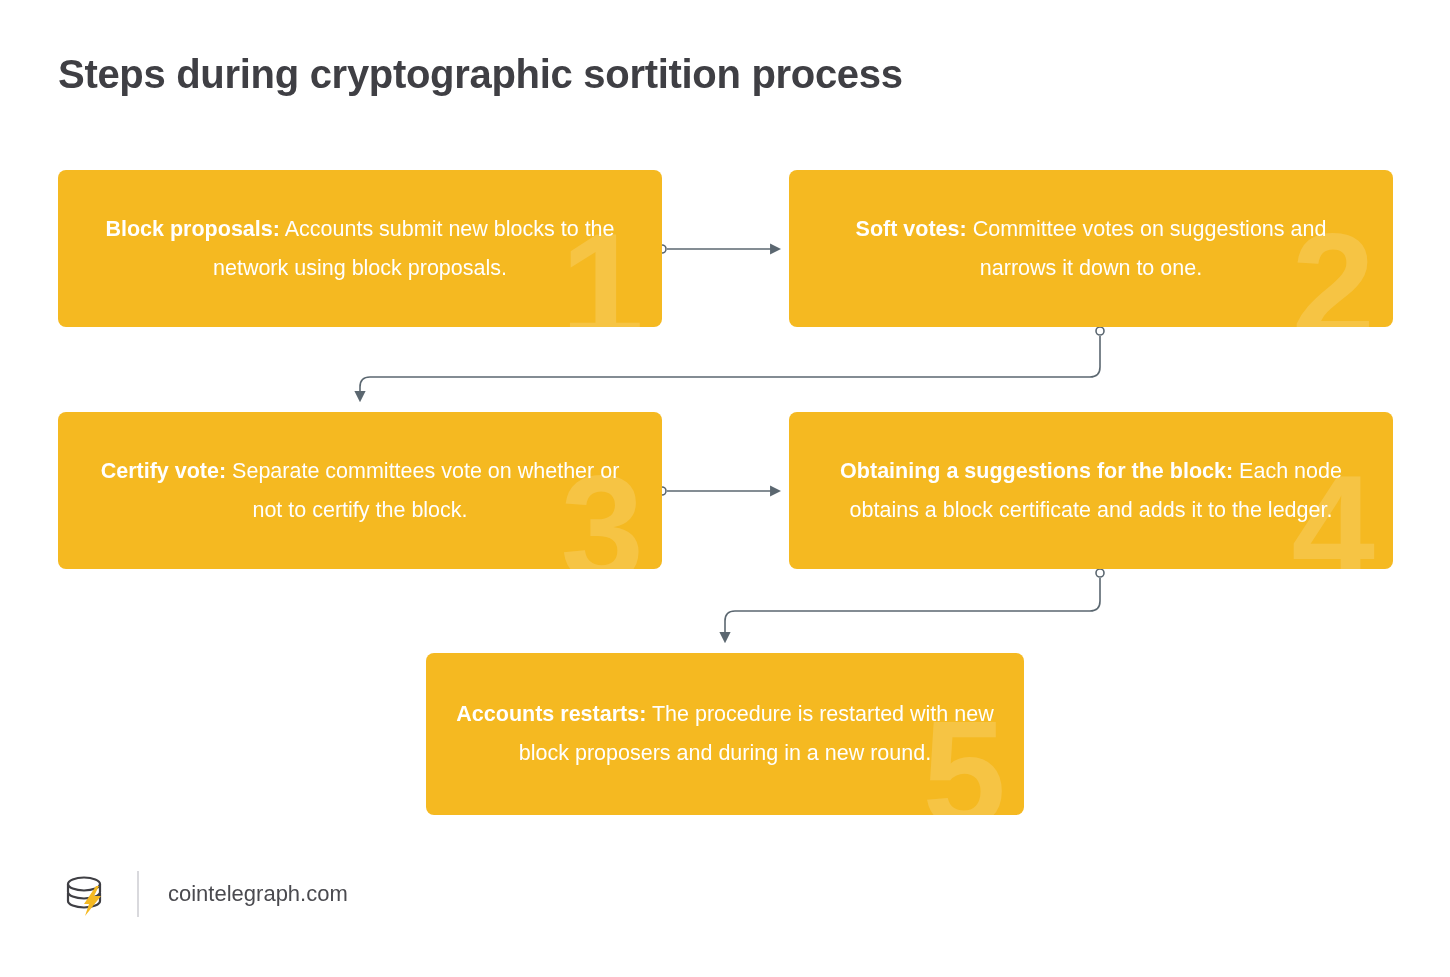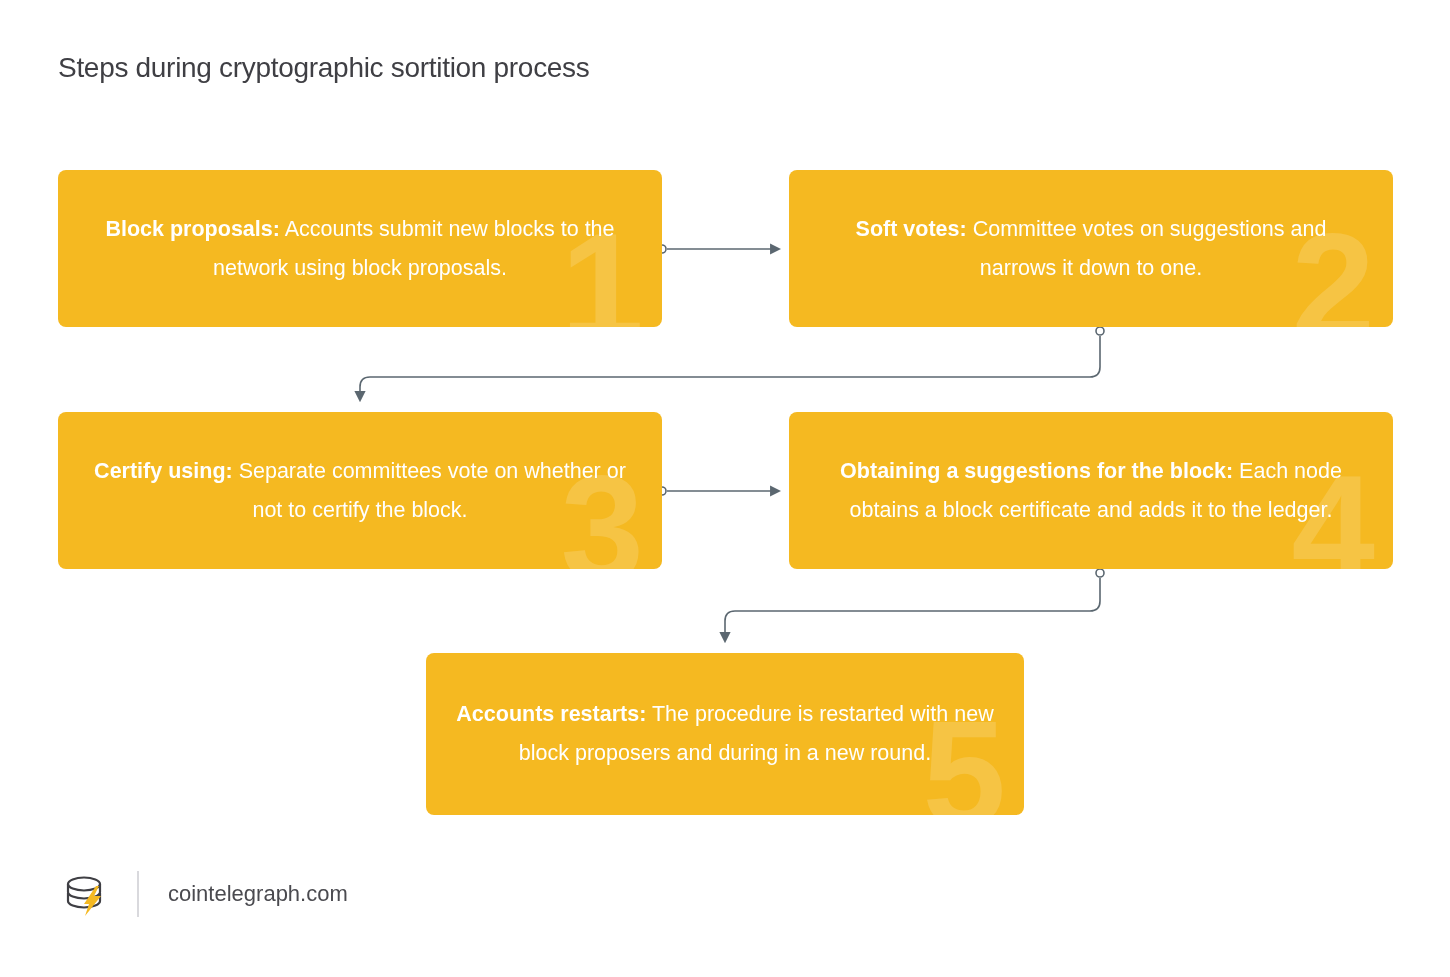--- a/index.html
+++ b/index.html
@@ -12,22 +12,22 @@
     height: 977px;
     position: relative;
     font-family: "Liberation Sans", sans-serif;
     overflow: hidden;
   }
 
   #page-title {
     position: absolute;
     left: 58px;
     top: 52px;
-    font-size: 28px;
-    font-weight: normal;
+    font-size: 40px;
+    font-weight: bold;
     color: #3f3f44;
     letter-spacing: -0.3px;
   }
 
   .diagram {
     position: absolute;
     left: 0;
     top: 0;
     width: 1450px;
     height: 977px;
@@ -160,21 +160,21 @@
       <span>
         <b>Soft votes:</b><span> Committee votes on suggestions and narrows it down to one.</span>
       </span>
     </div>
   </div>
 
   <div class="step-box" id="box-3">
     <div class="step-num">3</div>
     <div class="step-text">
       <span>
-        <b>Certify using:</b><span> Separate committees vote on whether or not to certify the block.</span>
+        <b>Certify vote:</b><span> Separate committees vote on whether or not to certify the block.</span>
       </span>
     </div>
   </div>
 
   <div class="step-box" id="box-4">
     <div class="step-num">4</div>
     <div class="step-text">
       <span>
         <b>Obtaining a suggestions for the block:</b><span> Each node obtains a block certificate and adds it to the ledger.</span>
       </span>

